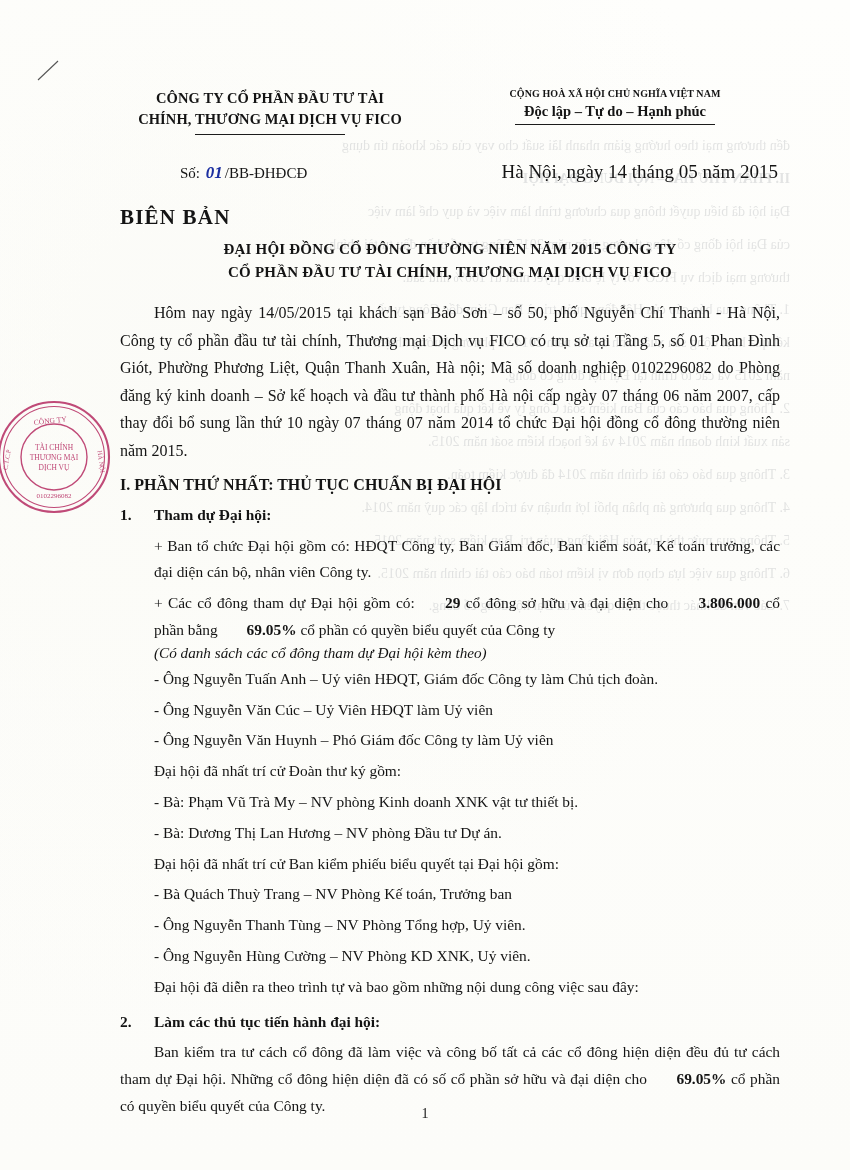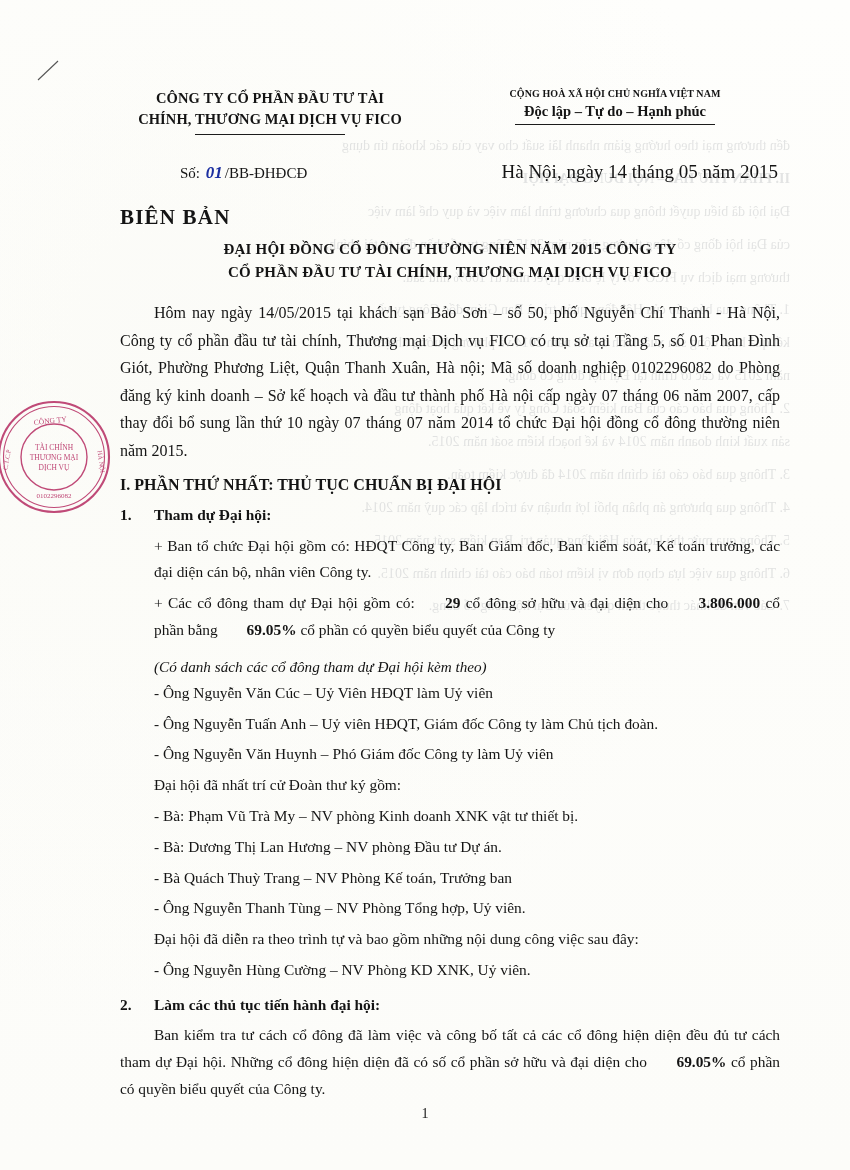--- a/index.html
+++ b/index.html
@@ -157,21 +157,21 @@
     padding-left: 34px;
     text-indent: 0;
   }
   .para.dash {
     padding-left: 34px;
   }
   .center-ital {
     padding-left: 34px;
     font-style: italic;
     font-size: 15.2px;
-    margin-top: 14px;
+    margin-top: 0;
   }
 
   .page-num {
     position: absolute;
     bottom: 48px;
     left: 0;
     right: 0;
     text-align: center;
     font-size: 14px;
   }
@@ -303,33 +303,34 @@
     </div>
 
     <div class="para hang">+ Ban tổ chức Đại hội gồm có: HĐQT Công ty, Ban Giám đốc, Ban kiểm soát, Kế toán trưởng, các đại diện cán bộ, nhân viên Công ty.</div>
 
     <div class="para hang">
       <span>+ Các cổ đông tham dự Đại hội gồm có: </span><span class="b">29</span><span> cổ đông sở hữu và đại diện cho </span><span class="b">3.806.000</span><span> cổ phần bằng </span><span class="b">69.05%</span><span> cổ phần có quyền biểu quyết của Công ty</span>
     </div>
 
     <div class="center-ital">(Có danh sách các cổ đông tham dự Đại hội kèm theo)</div>
 
+    <div class="para dash">- Ông Nguyễn Tuấn Anh – Uỷ viên HĐQT, Giám đốc Công ty làm Chủ tịch đoàn.</div>
     <div class="para dash">- Ông Nguyễn Văn Cúc – Uỷ Viên HĐQT làm Uỷ viên</div>
-    <div class="para dash">- Ông Nguyễn Tuấn Anh – Uỷ viên HĐQT, Giám đốc Công ty làm Chủ tịch đoàn.</div>
     <div class="para dash">- Ông Nguyễn Văn Huynh – Phó Giám đốc Công ty làm Uỷ viên</div>
 
     <div class="para hang">Đại hội đã nhất trí cử Đoàn thư ký gồm:</div>
     <div class="para dash">- Bà: Phạm Vũ Trà My – NV phòng Kinh doanh XNK vật tư thiết bị.</div>
     <div class="para dash">- Bà: Dương Thị Lan Hương – NV phòng Đầu tư Dự án.</div>
 
+    <div class="para hang">Đại hội đã nhất trí cử Ban kiểm phiếu biểu quyết tại Đại hội gồm:</div>
     <div class="para dash">- Bà Quách Thuỳ Trang – NV Phòng Kế toán, Trưởng ban</div>
     <div class="para dash">- Ông Nguyễn Thanh Tùng – NV Phòng Tổng hợp, Uỷ viên.</div>
+    <div class="para dash">- Ông Nguyễn Hùng Cường – NV Phòng KD XNK, Uỷ viên.</div>
+
     <div class="para hang">Đại hội đã diễn ra theo trình tự và bao gồm những nội dung công việc sau đây:</div>
-
-    <div class="para dash">- Ông Nguyễn Hùng Cường – NV Phòng KD XNK, Uỷ viên.</div>
 
     <div class="num-item">
       <div class="num">2.</div>
       <div class="txt">Làm các thủ tục tiến hành đại hội:</div>
     </div>
 
     <div class="para indent">
       <span>Ban kiểm tra tư cách cổ đông đã làm việc và công bố tất cả các cổ đông hiện diện đều đủ tư cách tham dự Đại hội. Những cổ đông hiện diện đã có số cổ phần sở hữu và đại diện cho </span><span class="b">69.05%</span><span> cổ phần có quyền biểu quyết của Công ty.</span>
     </div>
 

